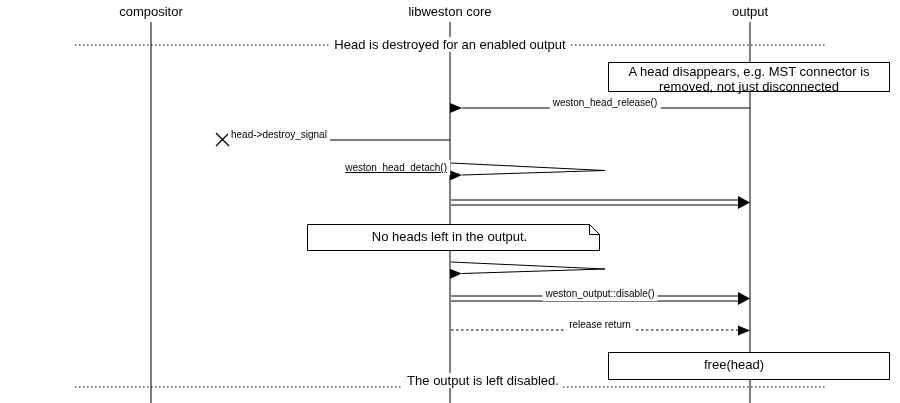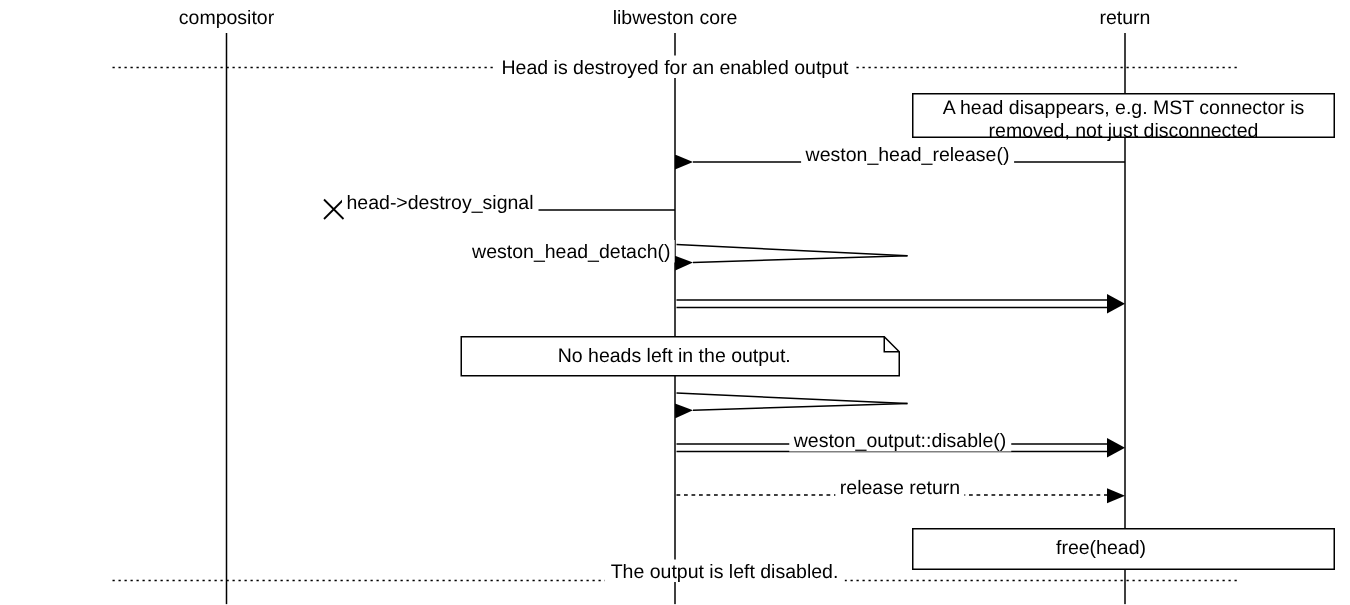--- a/index.html
+++ b/index.html
@@ -31,21 +31,21 @@
     white-space: nowrap;
     background: #fff;
   }
   .participant-name {
     font-size: 13px;
     text-align: right;
     transform: translateX(-50%);
     background: transparent;
   }
   .msg-label {
-    font-size: 13px;
+    font-size: 10px;
     padding: 0 3px;
   }
   .msg-center {
     transform: translateX(-50%);
     text-align: center;
   }
   .msg-right {
     transform: translateX(-100%);
     text-align: right;
   }
@@ -151,42 +151,42 @@
 
     <g>
       <rect x="608.5" y="352.5" width="281" height="27" fill="#fff" stroke="#000" stroke-width="1"></rect>
     </g>
   </svg>
 
   <div class="lbl participant-name" style="left:151px; top:4px;">compositor</div>
 
   <div class="lbl participant-name" style="left:450px; top:4px;">libweston core</div>
 
-  <div class="lbl participant-name" style="left:750px; top:4px;">return</div>
+  <div class="lbl participant-name" style="left:750px; top:4px;">output</div>
 
   <div class="lbl divider-label" style="left:450px; top:37px;">Head is destroyed for an enabled output</div>
 
   <div class="lbl divider-label" style="left:450px; top:373px;margin-left:33px;">The output is left disabled.</div>
 
   <div class="note-text" style="left:608px; top:64px; width:282px;">
     <div>A head disappears, e.g. MST connector is</div>
     <div>removed, not just disconnected</div>
   </div>
 
   <div class="note-text" style="left:307px; top:229px; width:285px;">
     <div>No heads left in the output.</div>
   </div>
 
   <div class="box-text" style="left:608px; top:357px; width:252px;">free(head)</div>
 
   <div class="lbl msg-label msg-center" style="left:605px; top:95px;">weston_head_release()</div>
 
   <div class="lbl msg-label" style="left:228px; top:127px;">head-&gt;destroy_signal</div>
 
-  <div class="lbl msg-label msg-right" style="left:450px; top:160px;">weston_head_detach()</div>
+  <div class="lbl msg-label msg-right" style="left:450px; top:160px;text-decoration:underline;">weston_head_detach()</div>
 
 
 
   <div class="lbl msg-label msg-center" style="left:600px; top:286px;">weston_output::disable()</div>
 
   <div class="lbl msg-label msg-center" style="left:600px; top:317px;">release return</div>
 
 </div>
 
 </body></html>

